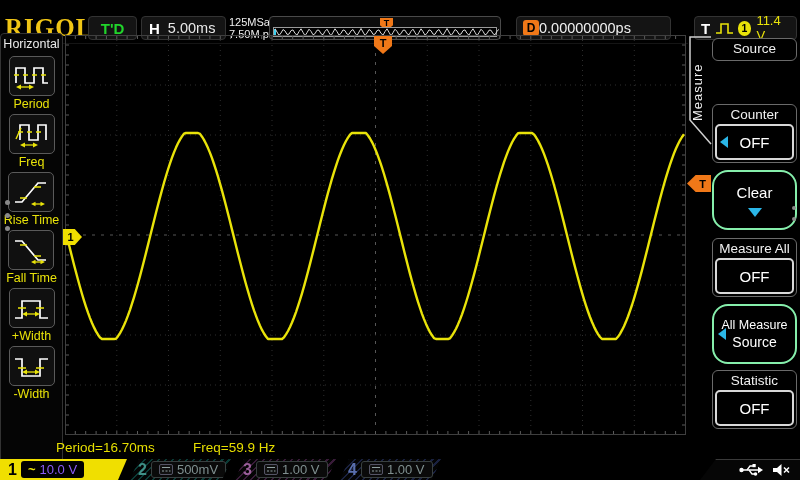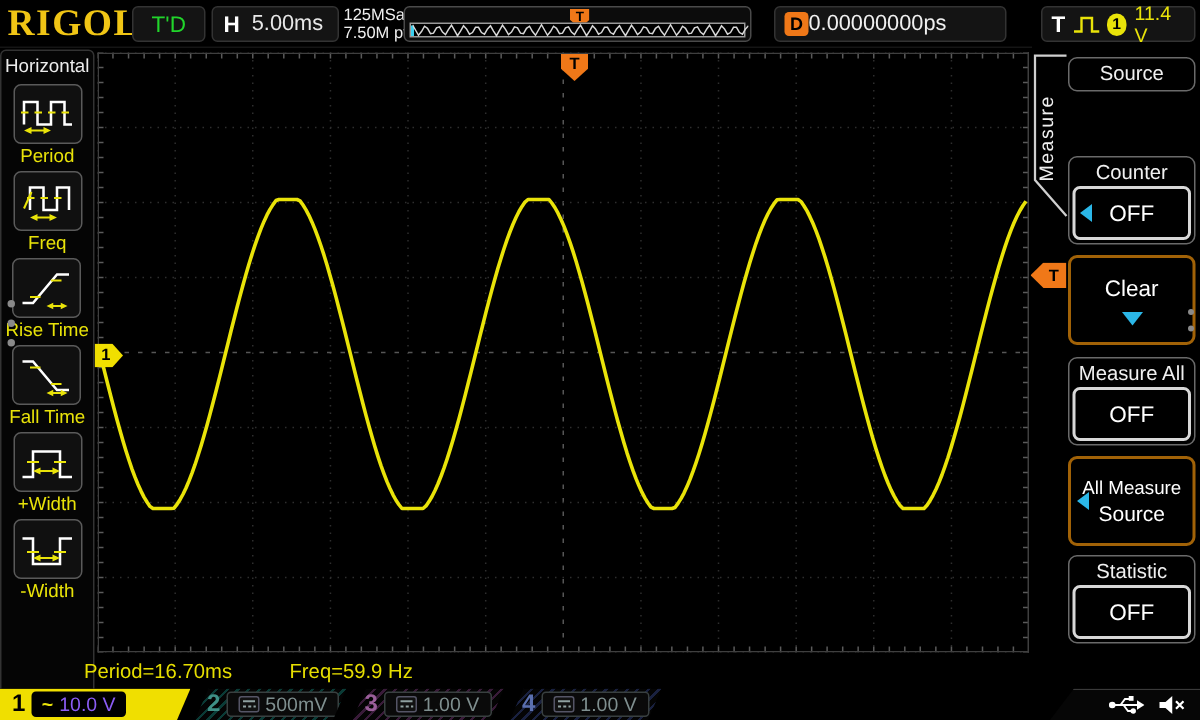--- a/index.html
+++ b/index.html
@@ -1,25 +1,25 @@
 <!DOCTYPE html>
 <html><head>
 <meta charset="utf-8">
 <style>
   * { margin:0; padding:0; box-sizing:border-box; }
   html,body { background:#000; }
   body { font-family:"Liberation Sans","DejaVu Sans",sans-serif; }
   #scope { position:relative; width:800px; height:480px; background:#000; overflow:hidden; }
 
   
-  #topbar { position:absolute; left:0; top:0; width:688px; height:32px; background:#000; border-bottom:1px solid #151515; }
+  #topbar { position:absolute; left:0; top:12px; width:688px; height:32px; background:#000; border-bottom:1px solid #151515; }
   .logo { position:absolute; left:5px; top:2px; font-family:"Liberation Serif","DejaVu Serif",serif; font-weight:bold; font-size:25px; color:#f0c515; letter-spacing:1px; }
   .tbox { position:absolute; top:4px; height:24px; background:#141414; border:1px solid #333; border-radius:4px; display:flex; align-items:center; }
   #td-box { left:88px; width:49px; justify-content:center; }
-  #td-box span { color:#21d52b; font-weight:normal; font-size:15px; }
+  #td-box span { color:#21d52b; font-weight:bold; font-size:15px; }
   #h-box { left:141px; width:85px; padding:0 7px; gap:8px; }
   #h-box .hlab { color:#fff; font-weight:bold; font-size:15px; }
   #h-box .hval { color:#e8e8e8; font-size:14.5px; }
   #srate { position:absolute; left:229px; top:4px; color:#efefef; font-size:11px; line-height:12px; }
   #preview { left:269px; width:232px; padding:0; background:#0c0c0c; border-color:#4a4a4a; }
   #prev-inner { position:absolute; left:3px; right:3px; bottom:2px; height:10px; border:1px solid #9a9a9a; background:#000; }
   #prev-inner svg { position:absolute; left:1px; top:-1px; }
   #prev-bluetick { position:absolute; left:0; top:1px; width:2px; height:7px; background:#3bd0f0; }
   #prev-tmark { position:absolute; left:110px; top:1px; width:13px; height:13px; background:#f07818;
     clip-path:polygon(0 0,100% 0,100% 55%,50% 100%,0 55%); color:#000; font-weight:bold; font-size:9px; text-align:center; line-height:11px; }
@@ -56,21 +56,21 @@
   #meas-freq { position:absolute; left:193px; }
 
   
   #measure-tab { position:absolute; left:684px; top:36px; width:28px; height:112px; }
   #measure-tab svg { position:absolute; left:0; top:0; }
   #measure-tab .vtext { position:absolute; left:6px; top:6px; height:100px; color:#f0f0f0; font-size:13px;
     writing-mode:vertical-rl; transform:rotate(180deg); text-align:center; letter-spacing:1px; }
   .ritem { position:absolute; left:712px; width:85px; background:#000; border:1px solid #6a6a6a; border-radius:6px; padding:1px 2px 2px 2px; cursor:pointer; }
   .rlabel { color:#f0f0f0; font-size:13.5px; text-align:center; height:18px; line-height:18px; white-space:nowrap; }
   .rvalue { position:relative; border:2px solid #d8d8d8; border-radius:5px; height:36px; background:#000; display:flex; align-items:center; justify-content:center; color:#fff; font-size:15px; }
-  .rbig { position:absolute; left:712px; width:85px; background:#000; border:2px solid #a16207; border-radius:6px; display:flex; flex-direction:column; align-items:center; justify-content:center; color:#fff; cursor:pointer; }
+  .rbig { position:absolute; left:712px; width:85px; background:#000; border:2px solid #86efac; border-radius:16px; display:flex; flex-direction:column; align-items:center; justify-content:center; color:#fff; cursor:pointer; }
   .arrow-left { position:absolute; left:3px; top:50%; margin-top:-6px; width:0; height:0; border-right:8px solid #2bb7e8; border-top:6px solid transparent; border-bottom:6px solid transparent; }
   .arrow-left.outer { left:4px; }
   .arrow-down { width:0; height:0; border-top:9px solid #2bb7e8; border-left:7px solid transparent; border-right:7px solid transparent; margin-top:7px; }
   #ritem-1 { top:38px; } #ritem-2 { top:104px; }
   #ritem-3 { top:170px; height:60px; }
   #ritem-4 { top:238px; } #ritem-5 { top:304px; height:60px; }
   #ritem-6 { top:370px; }
   #ritem-3 .big-label { font-size:15px; }
   #ritem-5 .two1 { font-size:12.5px; } #ritem-5 .two2 { font-size:14px; margin-top:2px; }
 

